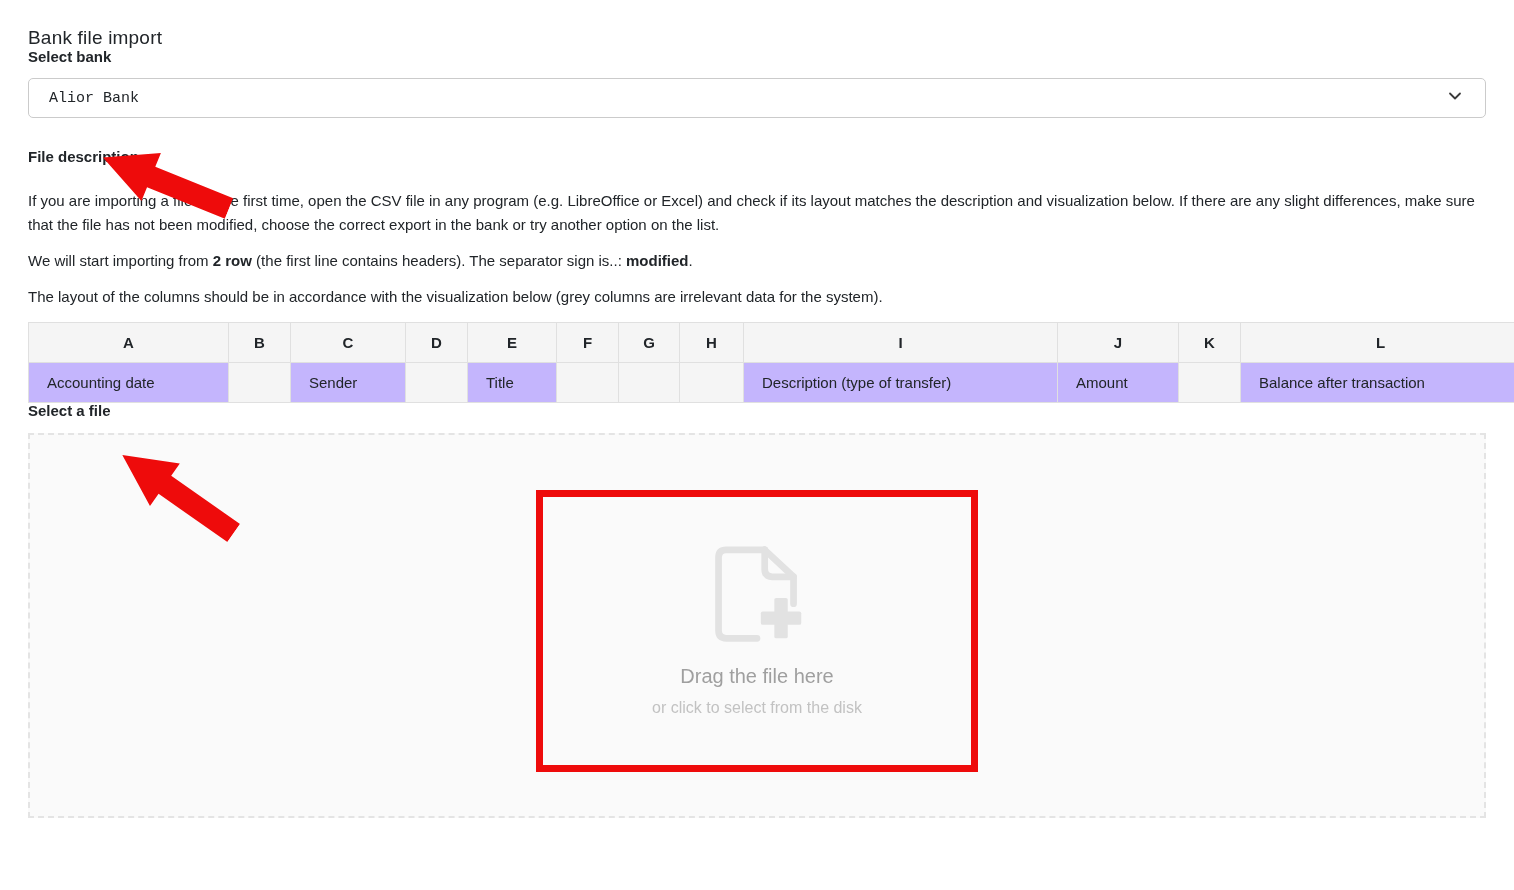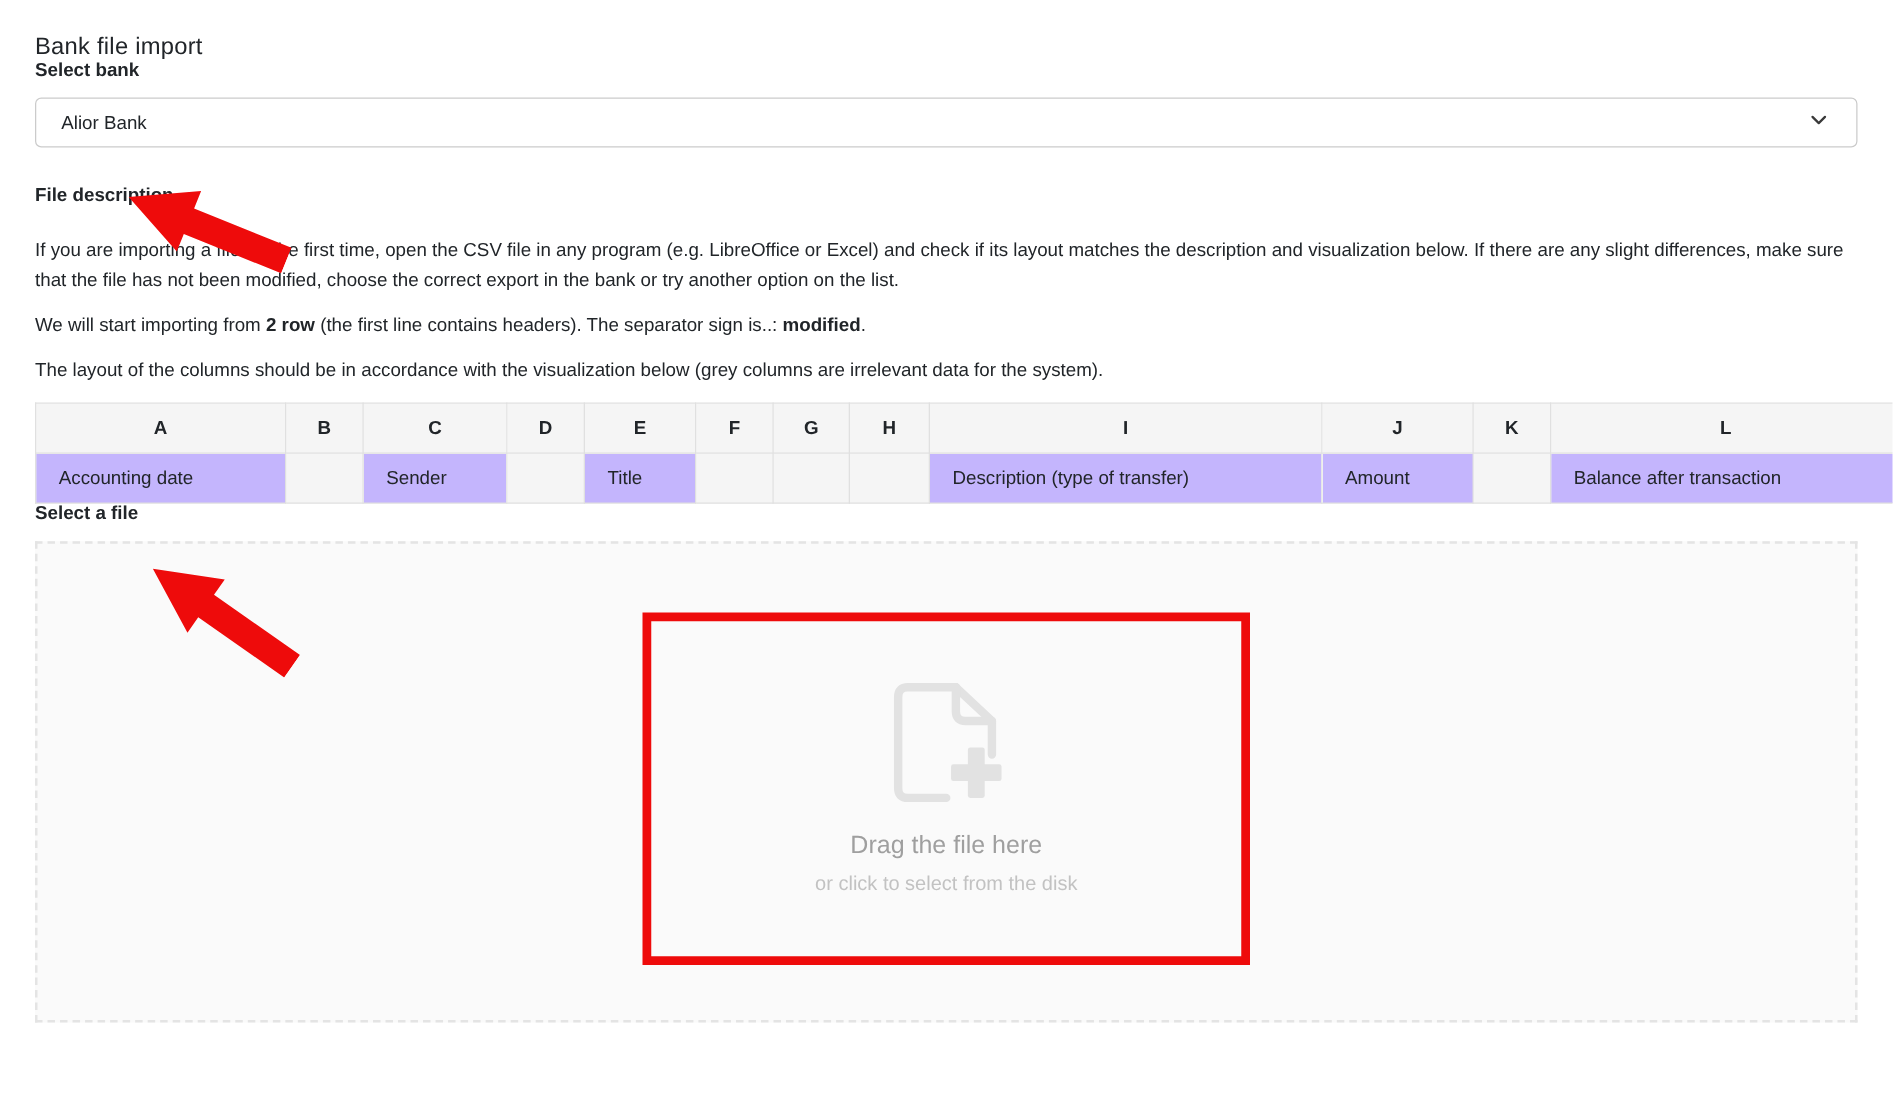--- a/index.html
+++ b/index.html
@@ -13,41 +13,41 @@
   .page{position:relative; padding:0 28px; width:1514px;}
   h1.page-title{font-size:19px; font-weight:400; margin:27px 0 0 0; line-height:22px; letter-spacing:.2px;}
   .section-label{font-size:15px; font-weight:700; line-height:15px;}
   .lbl-bank{}
   .lbl-desc{margin-top:31px;}
   .lbl-file{}
   .select-box{
     margin-top:14px; height:40px; width:100%;
     border:1px solid #CBCBCB; border-radius:5px;
     display:flex; align-items:center; justify-content:space-between;
-    padding:0 20px; font-size:15px; cursor:pointer; background:#fff;
+    padding:0 20px; font-size:15px; cursor:pointer; background:#fff;font-family:Liberation Mono, monospace;
   }
   .select-box .chev{flex:0 0 auto; margin-right:2px;}
   p.desc{font-size:15px; line-height:24px; margin:12px 0 0 0;}
   p.desc.first{margin-top:25px;}
   table.cols{
     margin-top:13px; width:100%; border-collapse:collapse; table-layout:fixed;
     border:1px solid var(--table-border); font-size:15px;
   }
   table.cols th, table.cols td{
     border:1px solid var(--table-border); height:40px; overflow:hidden; white-space:nowrap;
   }
   table.cols th{background:var(--table-header-bg); font-weight:700; text-align:center; padding:0 4px;}
   table.cols td{background:#c4b5fd; text-align:left; padding:0 6px 0 18px;}
   table.cols td.irrelevant{background:var(--irrelevant-cell-bg);}
   .dropzone{
     margin-top:15px; margin-bottom:13px; height:385px; width:100%;
     border:2px dashed var(--dropzone-border); background:var(--dropzone-bg); cursor:pointer;
   }
   .highlight-box{
-    width:486px; height:282px; margin:55px auto 0 auto;
+    width:442px; height:282px; margin:55px auto 0 auto;
     border:7px solid var(--arrow);
     display:flex; flex-direction:column; align-items:center; justify-content:center;
   }
   .file-icon{display:block; margin-bottom:18px;}
   .drag-text{font-size:20px; font-weight:500; color:var(--muted-text); line-height:24px;}
   .click-text{font-size:16px; font-weight:400; color:var(--faint-text); margin-top:10px; line-height:19px;}
   .arrow{position:absolute; width:136px; height:54px; pointer-events:none;}
   .arrow-1{left:98px; top:129px; transform:rotate(202deg);}
   .arrow-2{left:110px; top:440px; transform:rotate(215deg);}
 </style>

